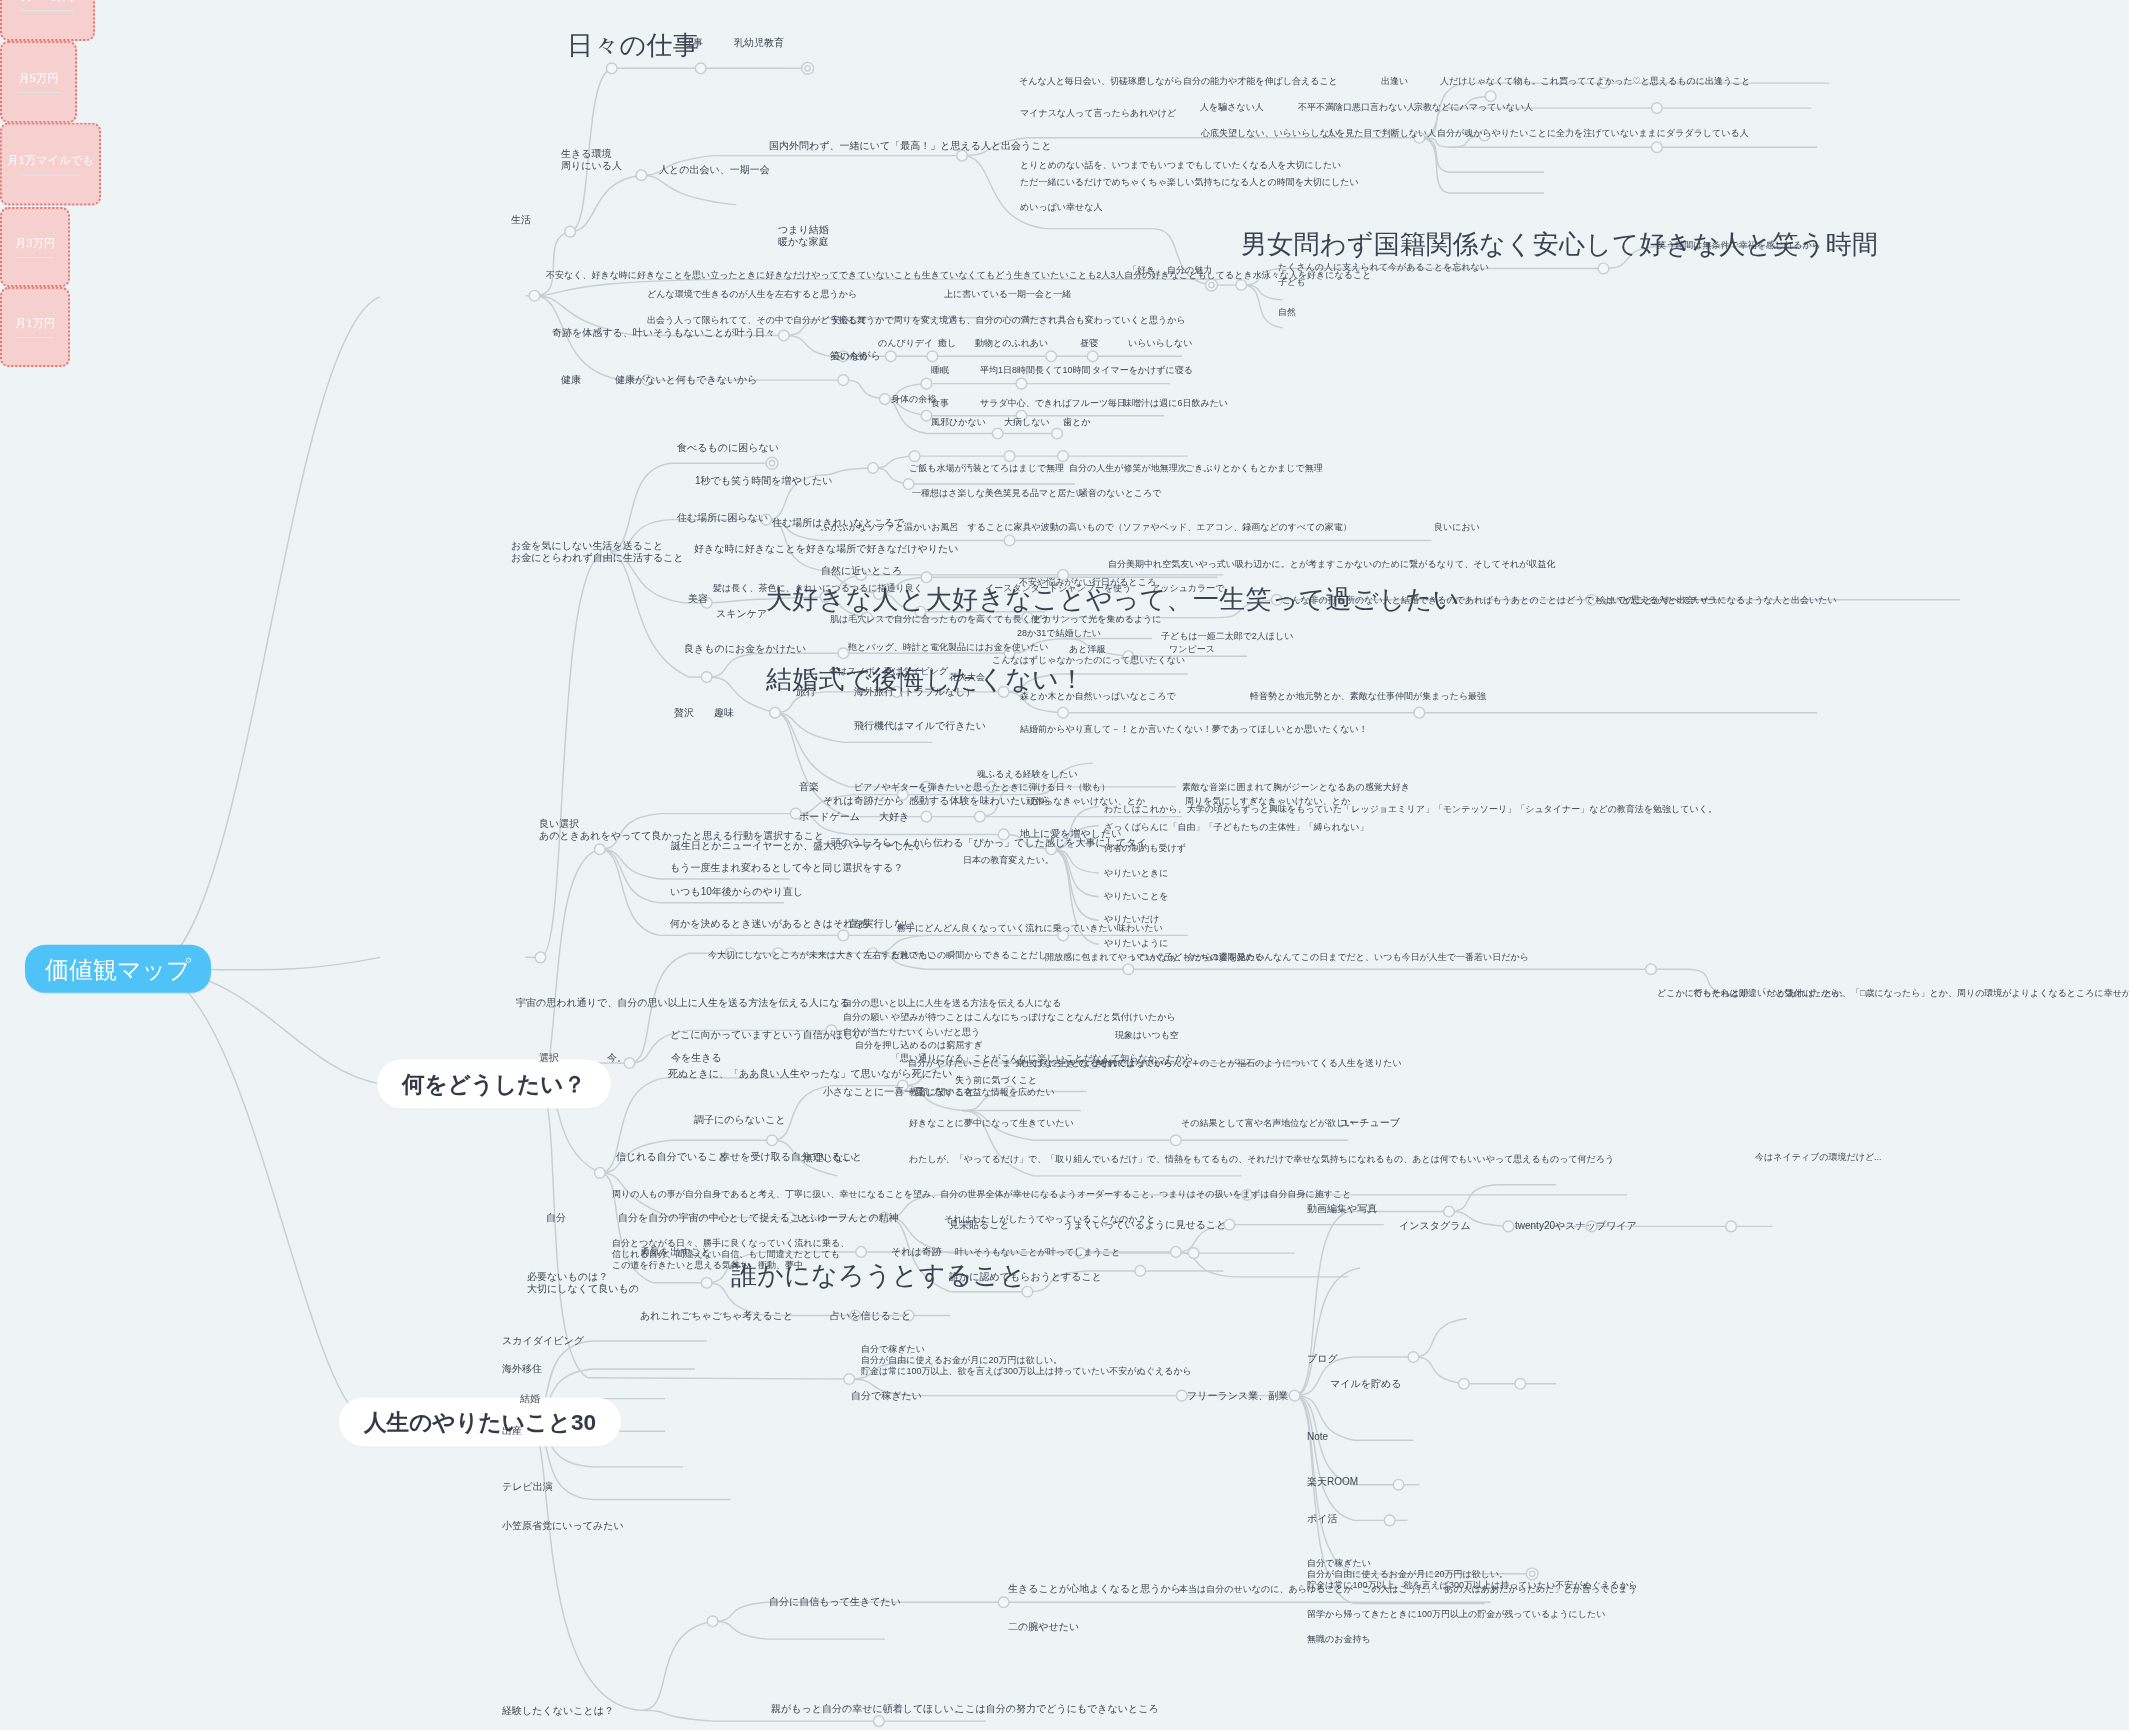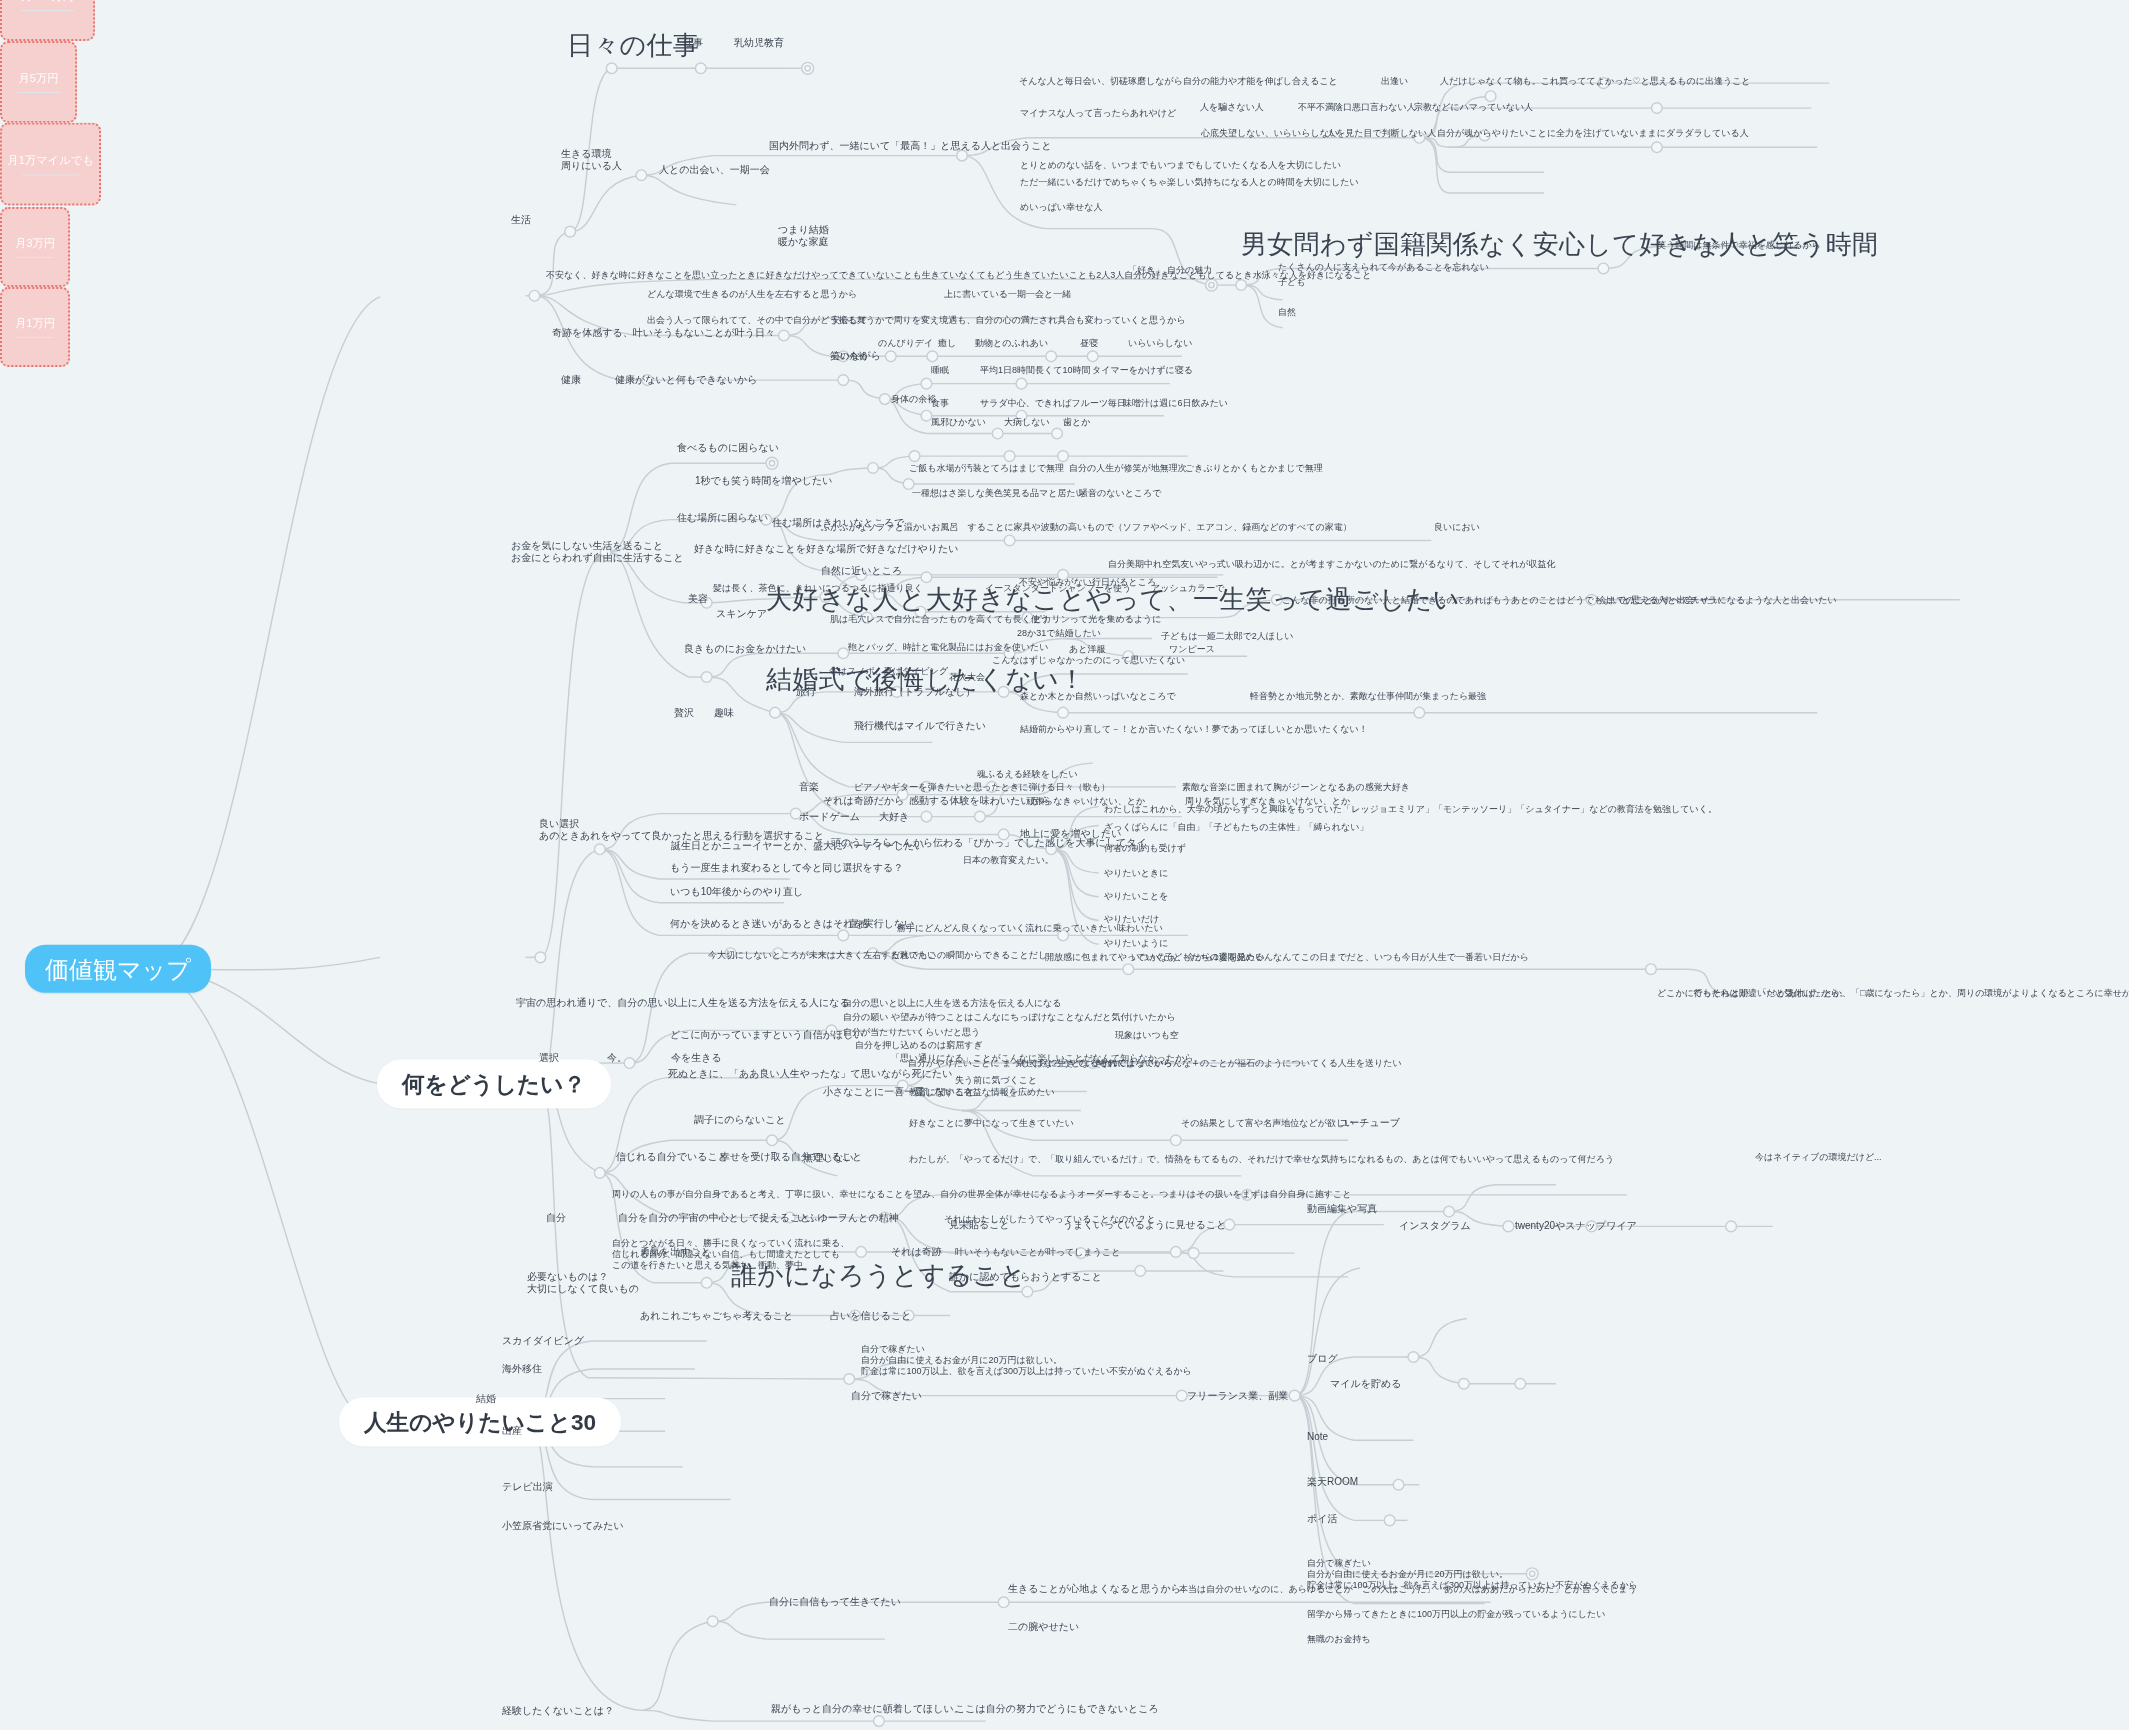--- a/index.html
+++ b/index.html
@@ -747,21 +747,21 @@
   <div class="node sm" style="left:527px; top:1283px;">必要ないものは？
 大切にしなくて良いもの</div>
   <div class="node sm" style="left:640px; top:1252px;">勇気を出すこと</div>
   <div class="node sm" style="left:949px; top:1225px;">見栄貼ること</div>
   <div class="node sm" style="left:1063px; top:1225px;">うまくいっているように見せること</div>
   <div class="node sm" style="left:949px; top:1277px;">誰かに認めてもらおうとすること</div>
   <div class="node sm" style="left:640px; top:1316px;">あれこれごちゃごちゃ考えること</div>
   <div class="node sm" style="left:830px; top:1316px;">占いを信じること</div>
   <div class="node sm" style="left:502px; top:1341px;">スカイダイビング</div>
   <div class="node sm" style="left:502px; top:1369px;">海外移住</div>
-  <div class="node sm" style="left:476px; top:1399px;">結婚</div>
+  <div class="node sm" style="left:520px; top:1399px;">結婚</div>
   <div class="node sm" style="left:502px; top:1431px;">出産</div>
   <div class="node sm" style="left:502px; top:1467px;margin-top:20px;">テレビ出演</div>
   <div class="node sm" style="left:502px; top:1500px;margin-top:26px;">小笠原省党にいってみたい</div>
   <div class="node xs" style="left:861px; top:1360px;">自分で稼ぎたい
 自分が自由に使えるお金が月に20万円は欲しい。
 貯金は常に100万以上、欲を言えば300万以上は持っていたい不安がぬぐえるから</div>
   <div class="node sm" style="left:851px; top:1396px;">自分で稼ぎたい</div>
   <div class="node sm" style="left:1187px; top:1396px;">フリーランス業、副業</div>
   <div class="node sm" style="left:1307px; top:1209px;">動画編集や写真</div>
   <div class="node sm" style="left:1399px; top:1226px;">インスタグラム</div>

